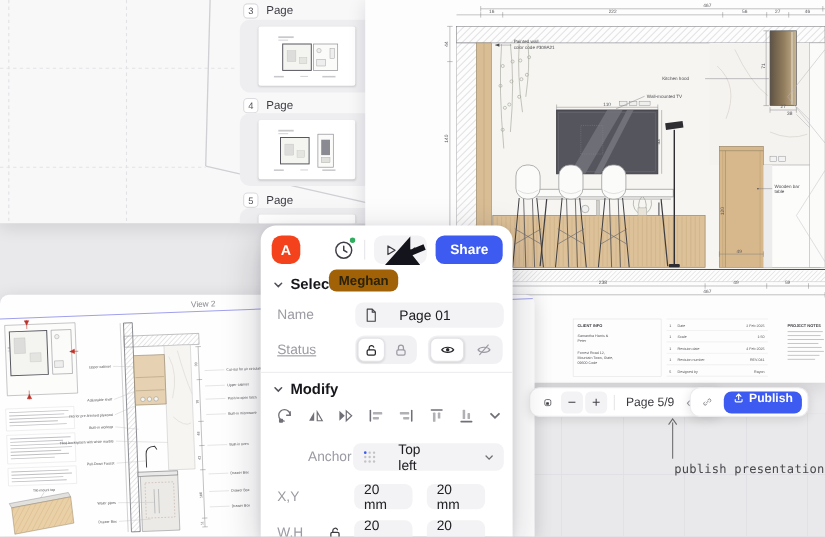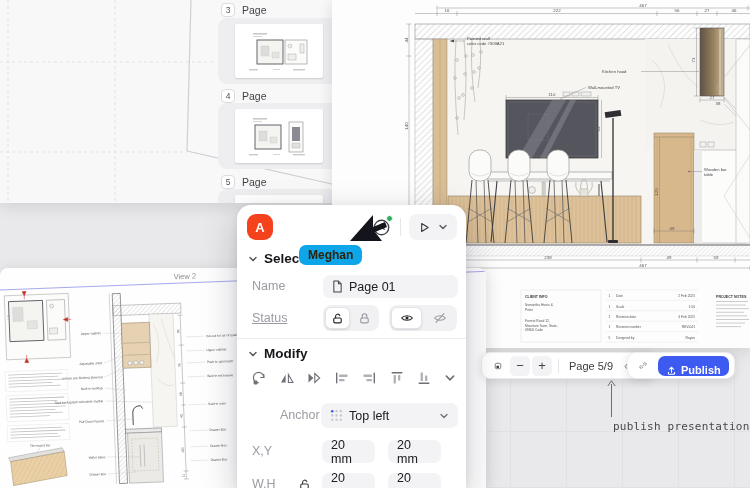--- a/index.html
+++ b/index.html
@@ -37,26 +37,26 @@
   .hspacer{flex:1;}
   .clock-wrap{position:relative;width:22px;height:22px;display:flex;align-items:center;justify-content:center;}
   .clock-dot{position:absolute;right:-1px;top:-1px;width:7px;height:7px;border-radius:50%;
              background:#2fae5f;border:1.5px solid #fff;}
   .vdiv{width:1px;height:18px;background:#e7e7ea;}
   .play-group{height:26px;background:#f3f3f5;border-radius:8px;display:flex;align-items:center;gap:7px;padding:0 9px;}
   .share-btn{height:26px;background:#3d5bf0;border:none;border-radius:8px;color:#fff;font-size:12.5px;
              font-weight:600;padding:0 13px;font-family:"Liberation Sans",sans-serif;}
   .sel-row{position:absolute;left:11px;top:46px;display:flex;align-items:center;gap:6px;}
   .sel-title{font-size:13.5px;font-weight:700;color:#17171b;}
-  .meghan-tag{position:absolute;left:62px;top:40px;z-index:6;background:#0ea5e9;border-radius:7px;
+  .meghan-tag{position:absolute;left:62px;top:40px;z-index:6;background:#a16207;border-radius:7px;
               padding:3px 9px;font-size:12px;font-weight:700;color:#2a2209;}
   .cursor-svg{position:absolute;left:110px;top:4px;z-index:7;}
   .plab{position:absolute;left:15px;font-size:12.5px;color:#9b9ba3;}
   .fld{position:absolute;background:#f3f3f5;border-radius:7px;height:23px;display:flex;align-items:center;
-       gap:6px;padding:0 9px;font-size:12.5px;color:#202024;}
+       gap:20px;padding:0 9px;font-size:12.5px;color:#202024;}
   .seg{position:absolute;top:-2px;background:#f1f1f4;border-radius:8px;padding:2px;display:flex;gap:2px;height:26px;}
   .seg .cell{width:25px;border-radius:6px;display:flex;align-items:center;justify-content:center;}
   .seg .cell.w{width:31px;}
   .seg .cell.active{background:#fff;border:1px solid #e3e3e7;box-shadow:0 1px 2px rgba(0,0,0,.12);}
   .p-divider{position:absolute;left:0;right:0;top:133px;height:1px;background:#ededf0;}
   .mod-row{position:absolute;left:11px;top:141px;display:flex;align-items:center;gap:6px;}
   .icons-row{position:absolute;left:14px;right:10px;top:165px;display:flex;align-items:center;justify-content:space-between;}
   .anchor-fld{left:84px;right:8px;height:25px;justify-content:flex-start;}
   .anchor-fld .grow{flex:1;}
   .mini-fld{width:53px;justify-content:center;}
@@ -66,21 +66,21 @@
            box-shadow:0 2px 10px rgba(0,0,0,.12);display:flex;align-items:center;z-index:4;padding:0 6px;gap:2px;}
   .tb-left{left:481px;}
   .tb-right{left:627px;padding:0 5px;gap:5px;}
   .tb-btn{width:20px;height:20px;border-radius:5px;display:flex;align-items:center;justify-content:center;
           font-size:13px;color:#3f3f46;background:transparent;border:none;font-family:"Liberation Sans",sans-serif;}
   .tb-btn.sq{background:#f3f3f5;}
   .tb-div{width:1px;height:14px;background:#e7e7ea;margin:0 4px;}
   .tb-page{font-size:11px;color:#3a3a40;margin:0 4px;}
   .tb-chev{font-size:13px;color:#9a9aa2;width:14px;text-align:center;}
   .publish-btn{height:20px;background:#3d5bf0;border:none;border-radius:7px;color:#fff;font-size:11px;
-               font-weight:600;display:flex;align-items:flex-end;gap:4px;padding:0 8px;font-family:"Liberation Sans",sans-serif;}
+               font-weight:600;display:flex;align-items:flex-start;gap:4px;padding:0 8px;font-family:"Liberation Sans",sans-serif;}
 
   
   .anno-line{position:absolute;left:611px;top:384px;width:1px;height:33px;background:#6f6f73;z-index:3;}
   .anno-head{position:absolute;left:607px;top:380px;z-index:3;}
   .anno-text{position:absolute;left:613px;top:420px;z-index:3;font-family:"DejaVu Sans Mono","Liberation Mono",monospace;
              font-size:11px;color:#48484c;letter-spacing:.2px;}
 </style>
 </head>
 <body>
 
@@ -665,20 +665,21 @@
       </div>
       <div class="vdiv"></div>
       <div class="play-group">
         <svg width="13" height="13" viewBox="0 0 16 16" fill="none" stroke="#3a3a40" stroke-width="1.4" stroke-linejoin="round">
           <path d="M4.5,3.2 L12.5,8 L4.5,12.8 Z"></path>
         </svg>
         <svg width="10" height="10" viewBox="0 0 10 10" fill="none" stroke="#5b5b63" stroke-width="1.4" stroke-linecap="round">
           <path d="M2,3.5 L5,6.5 L8,3.5"></path>
         </svg>
       </div>
+      <button class="share-btn">Share</button>
     </div>
 
     <div class="sel-row">
       <svg width="10" height="10" viewBox="0 0 10 10" fill="none" stroke="#52525b" stroke-width="1.4" stroke-linecap="round">
         <path d="M2,3.5 L5,6.5 L8,3.5"></path>
       </svg>
       <span class="sel-title">Selection</span>
     </div>
     <div class="meghan-tag">Meghan</div>
     <svg class="cursor-svg" width="44" height="36" viewBox="0 0 44 36">

